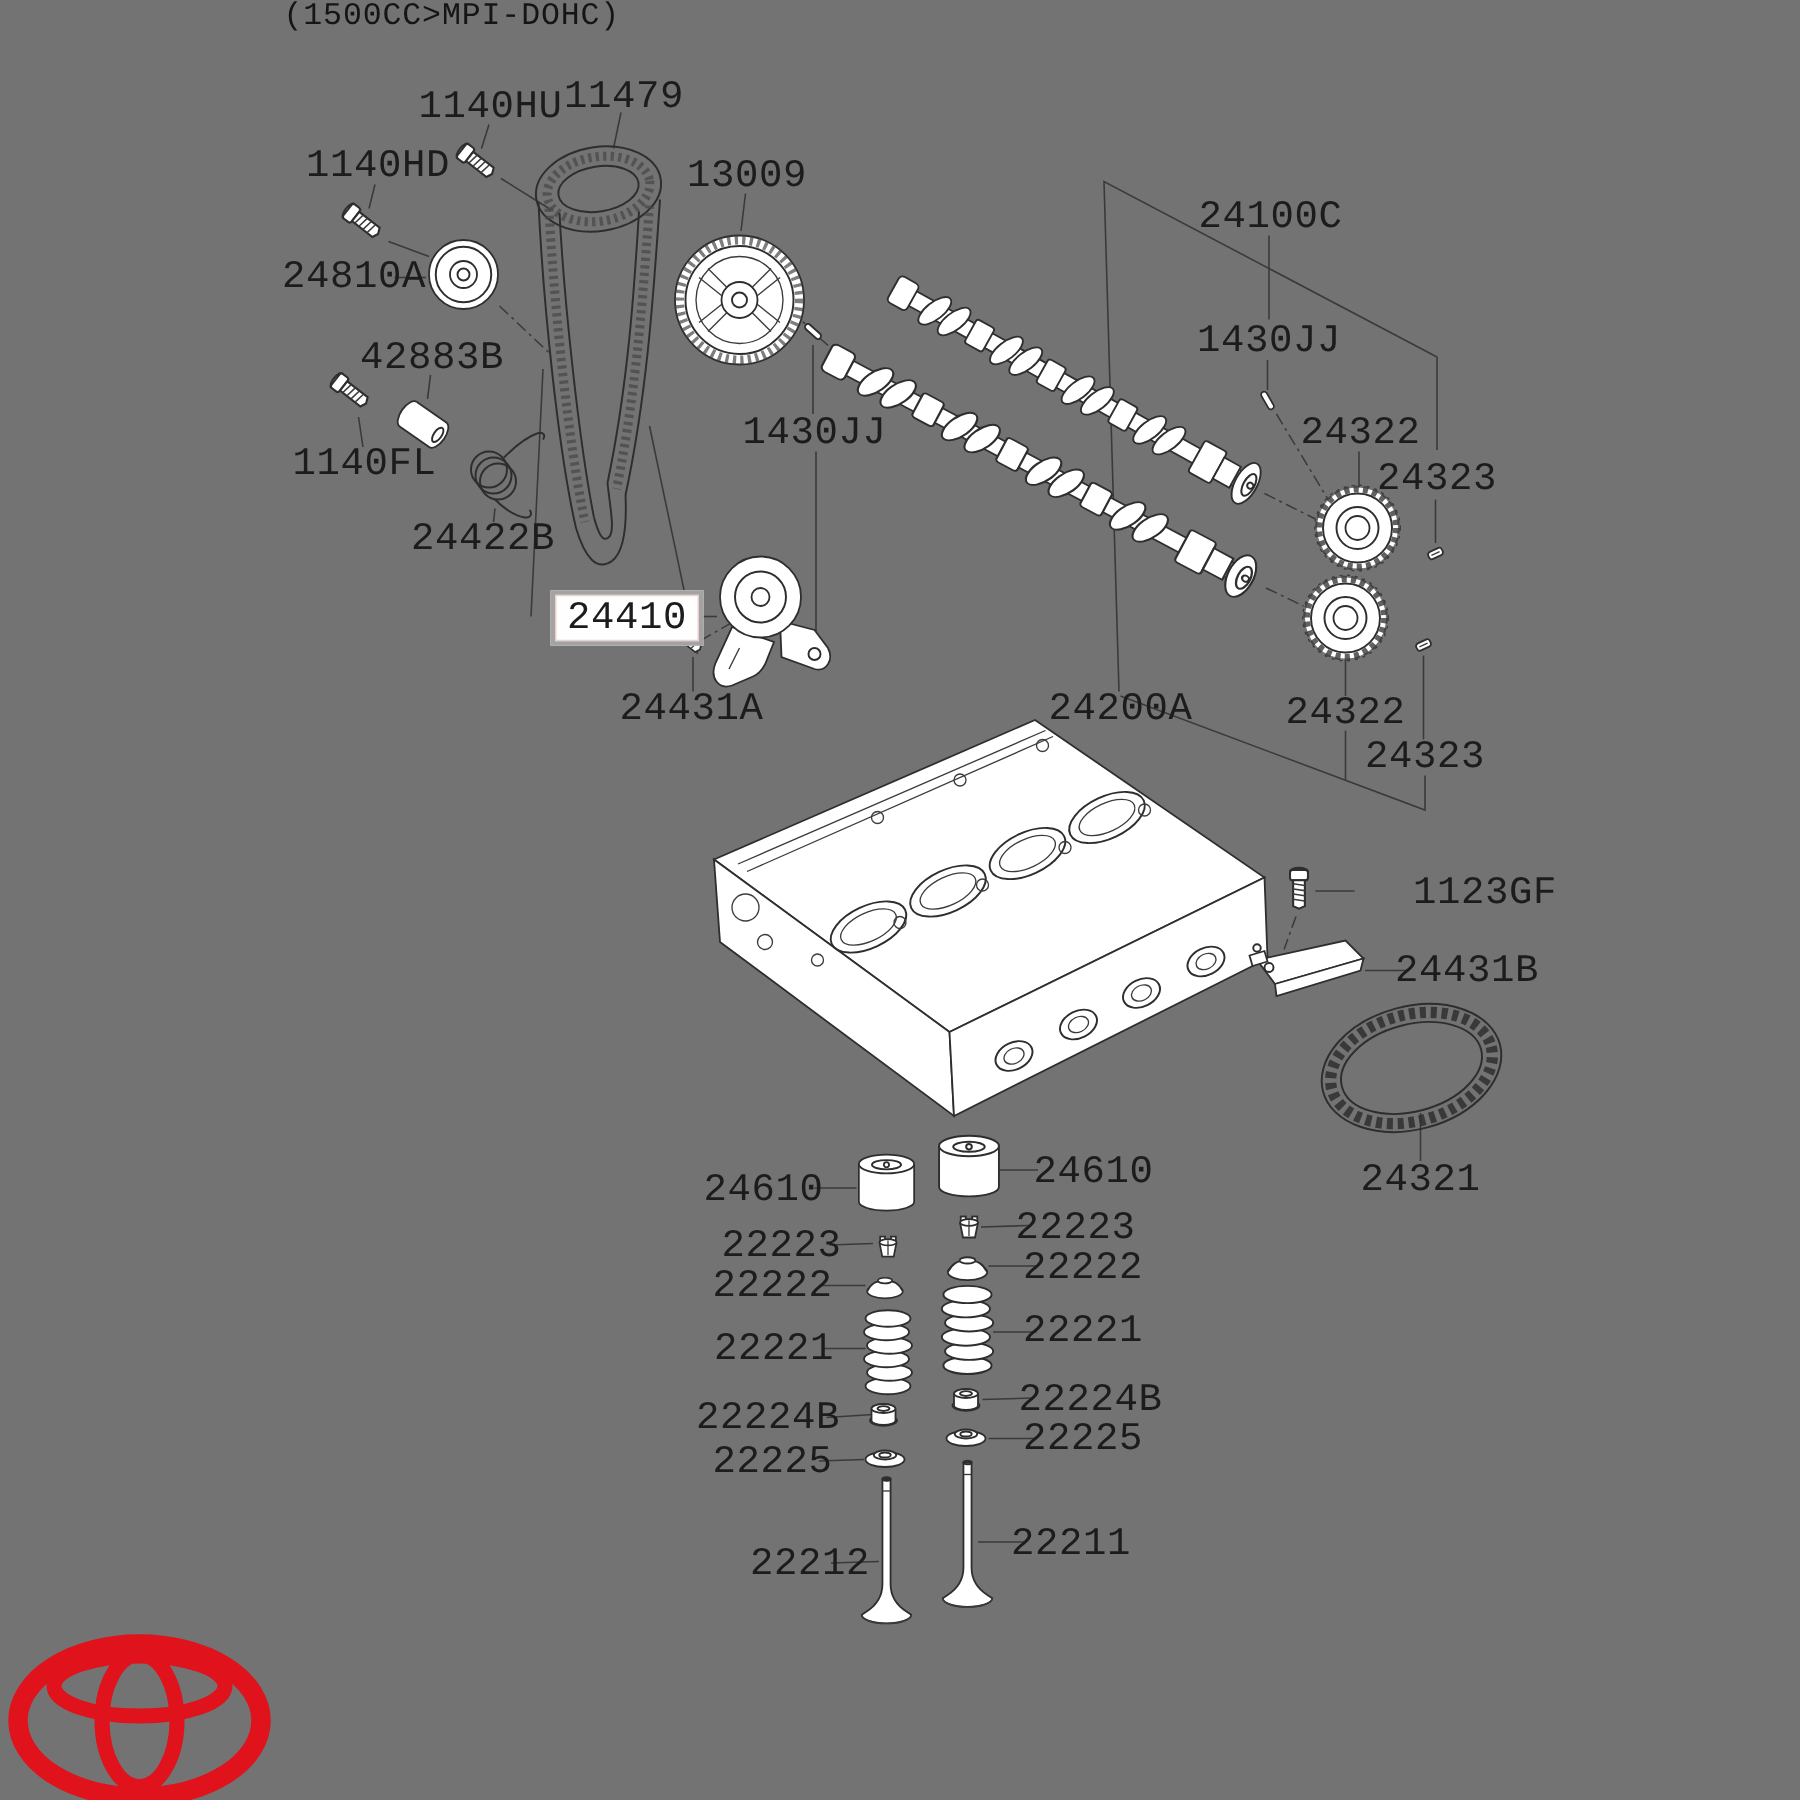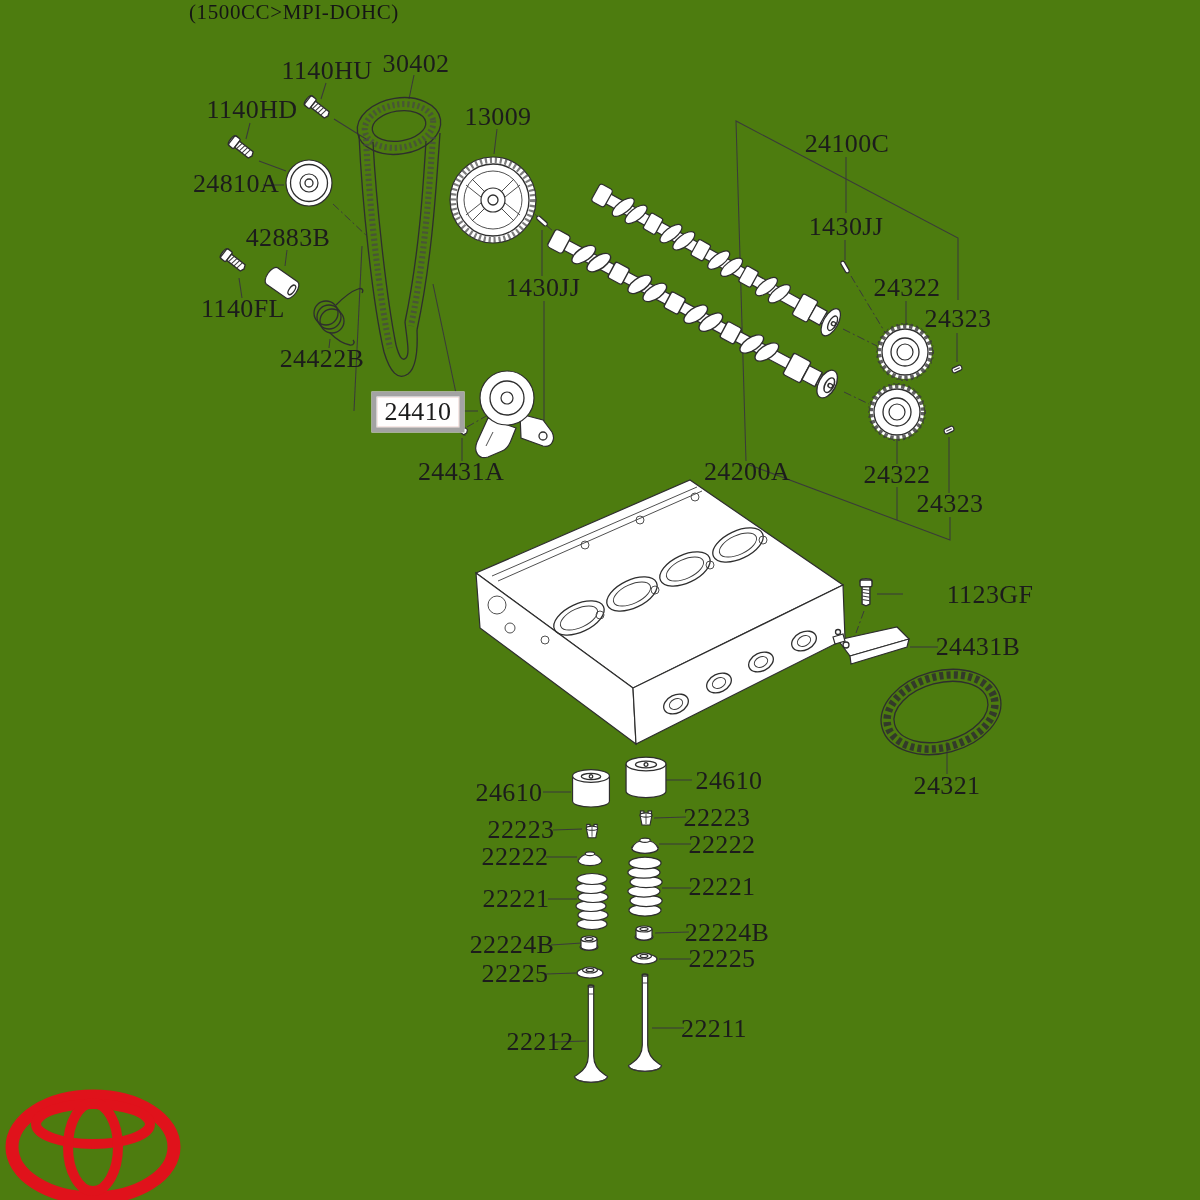--- a/index.html
+++ b/index.html
@@ -1,22 +1,22 @@
 <!DOCTYPE html>
 <html><head>
 <meta charset="utf-8">
 <style>
   html,body{margin:0;padding:0;background:#fff;}
-  .stage{position:relative;width:1200px;height:1200px;background:#4d7c0f;
-         font-family:Liberation Serif, serif;overflow:hidden;}
+  .stage{position:relative;width:1200px;height:1200px;background:#737373;
+         font-family:Liberation Mono, monospace;overflow:hidden;}
   .diagram-svg{position:absolute;left:0;top:0;}
   .title{position:absolute;left:189px;top:0px;font-size:21px;color:#151515;letter-spacing:.6px;white-space:nowrap;}
   .lbl{position:absolute;transform:translate(-50%,-50%);font-size:26px;color:#1c1c1c;
        letter-spacing:.4px;white-space:nowrap;line-height:1;}
-  .lbl.boxed{border:5px solid #a3a3a3;padding:2px 8px 3px;background:#fffefe;
+  .lbl.boxed{border:3px solid #a3a3a3;padding:2px 8px 3px;background:#fffefe;
              box-shadow:inset 0 0 0 1px #edcfcb;}
   .footer-text{position:absolute;left:538px;top:1112px;font-size:64px;color:#161616;
                letter-spacing:1.5px;white-space:nowrap;}
   
   .ln{fill:none;stroke:#2e2e2e;stroke-width:1.3px;}
   .lnf{fill:#fff;stroke:#2e2e2e;stroke-width:1.2px;}
   .thin{fill:none;stroke:#3c3c3c;stroke-width:.9px;}
   .lead{fill:none;stroke:#3a3a3a;stroke-width:1.05px;}
   .dd{fill:none;stroke:#3a3a3a;stroke-width:1px;stroke-dasharray:8,3,2,3;}
   .teeth{fill:none;stroke:#464646;stroke-width:6px;stroke-dasharray:2.2,2.8;opacity:.7;}
@@ -305,21 +305,21 @@
     <g stroke="#e0121b" fill="none">
       <ellipse cx="93" cy="1147" rx="81" ry="51" stroke-width="13"></ellipse>
       <ellipse cx="93" cy="1124" rx="57" ry="20" stroke-width="10"></ellipse>
       <ellipse cx="93" cy="1147" rx="25" ry="44" stroke-width="10"></ellipse>
     </g>
   </svg>
 
   <div class="title">(1500CC&gt;MPI-DOHC)</div>
 
   <div class="lbl" style="left:327px;top:71px">1140HU</div>
-  <div class="lbl" style="left:416px;top:64px">30402</div>
+  <div class="lbl" style="left:416px;top:64px">11479</div>
   <div class="lbl" style="left:252px;top:110px">1140HD</div>
   <div class="lbl" style="left:498px;top:117px">13009</div>
   <div class="lbl" style="left:236px;top:184px">24810A</div>
   <div class="lbl" style="left:847px;top:144px">24100C</div>
   <div class="lbl" style="left:846px;top:227px">1430JJ</div>
   <div class="lbl" style="left:288px;top:238px">42883B</div>
   <div class="lbl" style="left:907px;top:288px">24322</div>
   <div class="lbl" style="left:243px;top:309px">1140FL</div>
   <div class="lbl" style="left:958px;top:319px">24323</div>
   <div class="lbl" style="left:543px;top:288px">1430JJ</div>

